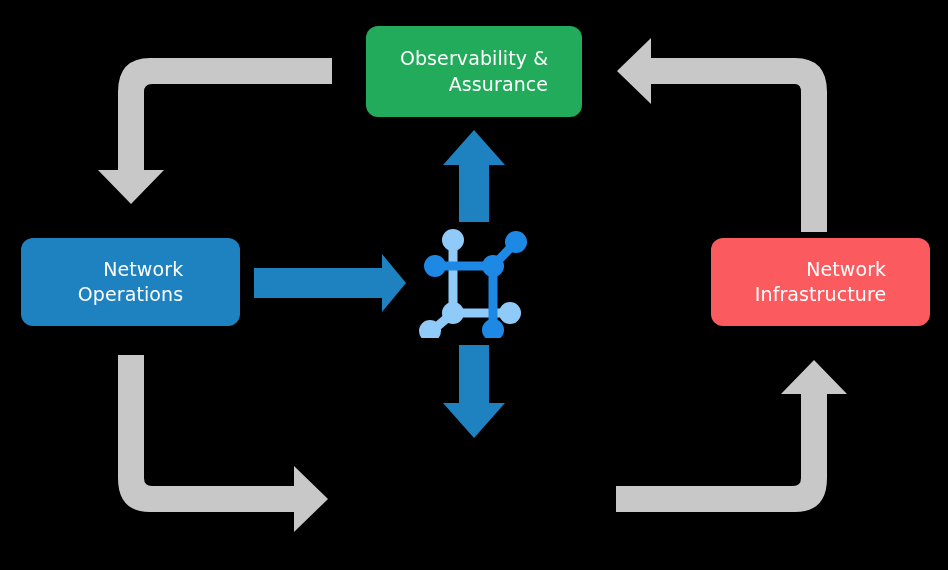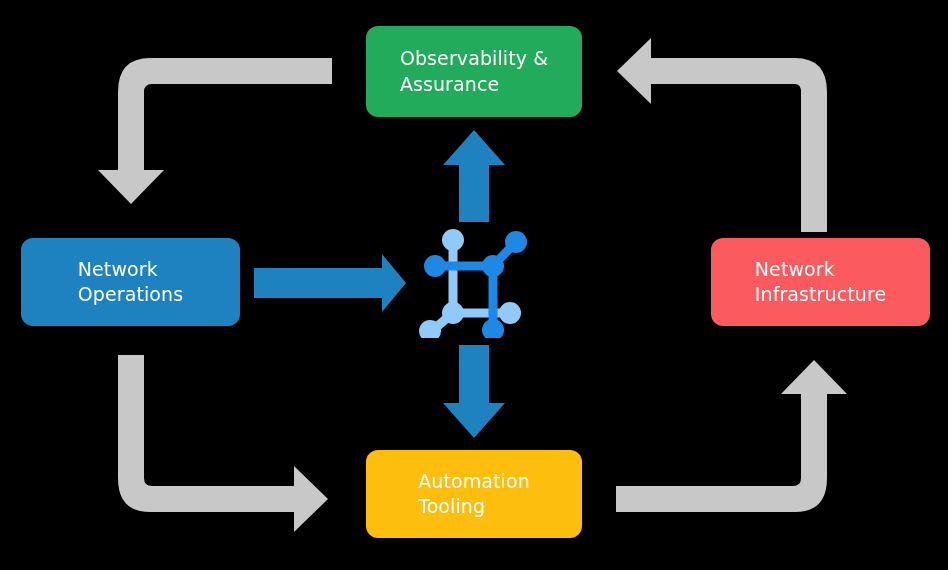--- a/index.html
+++ b/index.html
@@ -11,21 +11,21 @@
     position:relative;
     width:948px;height:570px;
     background:#000000;
     overflow:hidden;
   }
   .node{
     position:absolute;
     display:flex;
     align-items:center;
     justify-content:center;
-    text-align:left;
+    text-align:right;
     border-radius:12px;
     color:#ffffff;
     font-size:19px;
     line-height:1.32;
     font-weight:400;
     letter-spacing:.1px;
     box-sizing:border-box;
     padding:12px 10px;
     white-space:pre-line;
   }
@@ -164,16 +164,14 @@
 
   <div class="node" id="node-observability">Observability &amp;
 Assurance</div>
 
   <div class="node" id="node-operations">Network
 Operations</div>
 
   <div class="node" id="node-infrastructure">Network
 Infrastructure</div>
 
-  <div class="node" id="node-automation">Automation
-Tooling</div>
 
 </div>
 
 </body></html>

